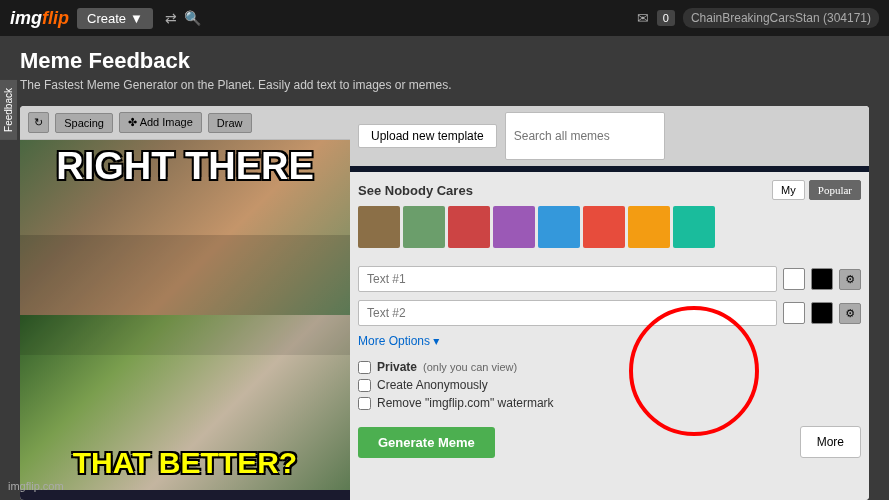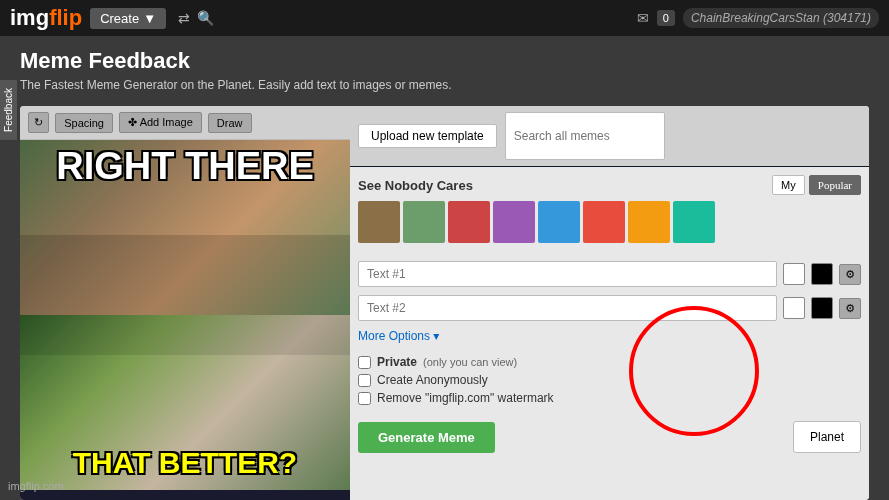--- a/index.html
+++ b/index.html
@@ -18,22 +18,23 @@
       height: 36px;
       display: flex;
       align-items: center;
       padding: 0 10px;
       gap: 8px;
       position: relative;
       z-index: 10;
     }
     .navbar-logo {
       color: white;
-      font-size: 22px;
+      font-size: 18px;
       font-weight: bold;
+      font-style: italic;
       text-align: center;
     }
     .navbar-logo span { color: #ff6600; }
     .navbar-create-btn {
       background: #555;
       color: white;
       border: none;
       padding: 3px 10px;
       font-size: 13px;
       cursor: pointer;
@@ -67,21 +68,20 @@
       font-size: 11px;
       border-radius: 3px;
     }
     .navbar-user {
       color: #aaa;
       font-size: 12px;
       background: #333;
       padding: 3px 8px;
       border-radius: 9px;
       cursor: pointer;
-      font-style: italic;
     }
 
     
     .feedback-tab {
       position: absolute;
       left: 0;
       top: 80px;
       background: #555;
       color: white;
       font-size: 10px;
@@ -169,21 +169,21 @@
       background: #e8e8e8;
       display: flex;
       flex-direction: column;
     }
 
     .controls-top-bar {
       display: flex;
       gap: 8px;
       padding: 6px 8px;
       background: #d0d0d0;
-      border-bottom: 1px solid #0f172a;
+      border-bottom: 6px solid #0f172a;
       align-items: center;
     }
 
     .upload-btn {
       background: white;
       border: 1px solid #bbb;
       padding: 4px 12px;
       font-size: 12px;
       cursor: pointer;
       border-radius: 2px;
@@ -528,20 +528,20 @@
           <span>Create Anonymously</span>
         </div>
         <div class="checkbox-row">
           <input type="checkbox" style="">
           <span>Remove "imgflip.com" watermark</span>
         </div>
       </div>
 
       <div class="generate-row">
         <button class="generate-btn">Generate Meme</button>
-        <button class="reset-btn">Planet</button>
+        <button class="reset-btn">More</button>
       </div>
     </div>
 
   </div>
 
   <div class="watermark">imgflip.com</div>
 </div>
 
 </body></html>

